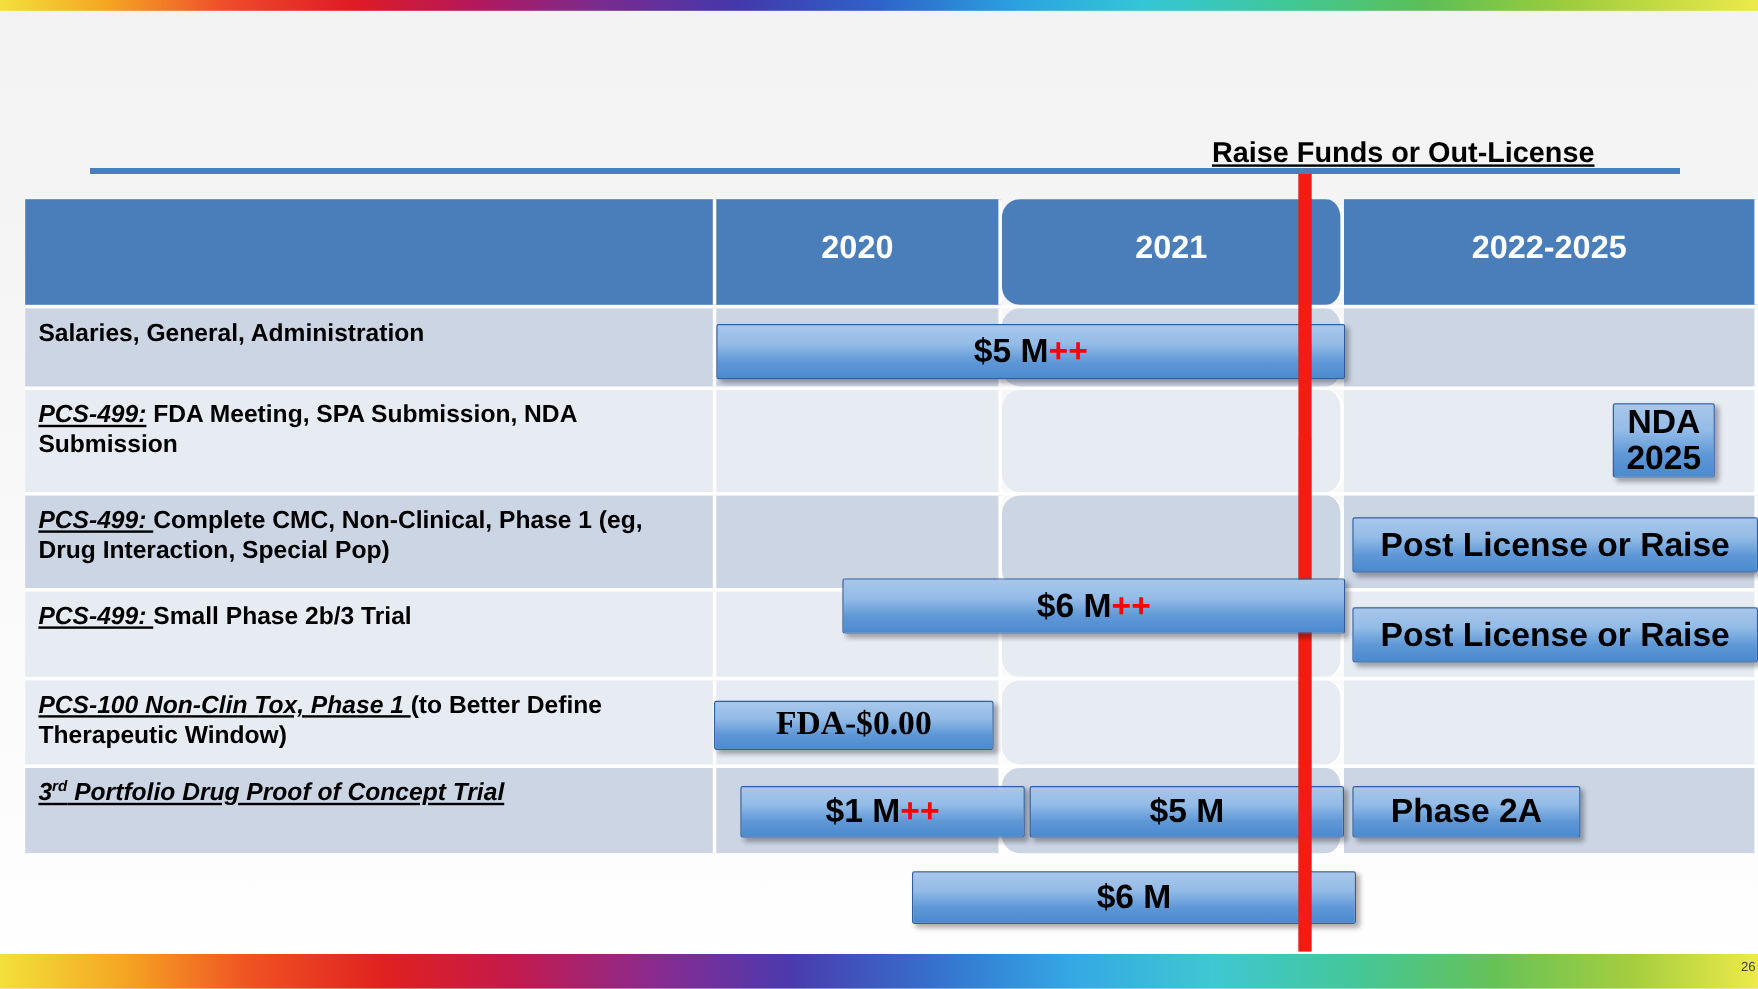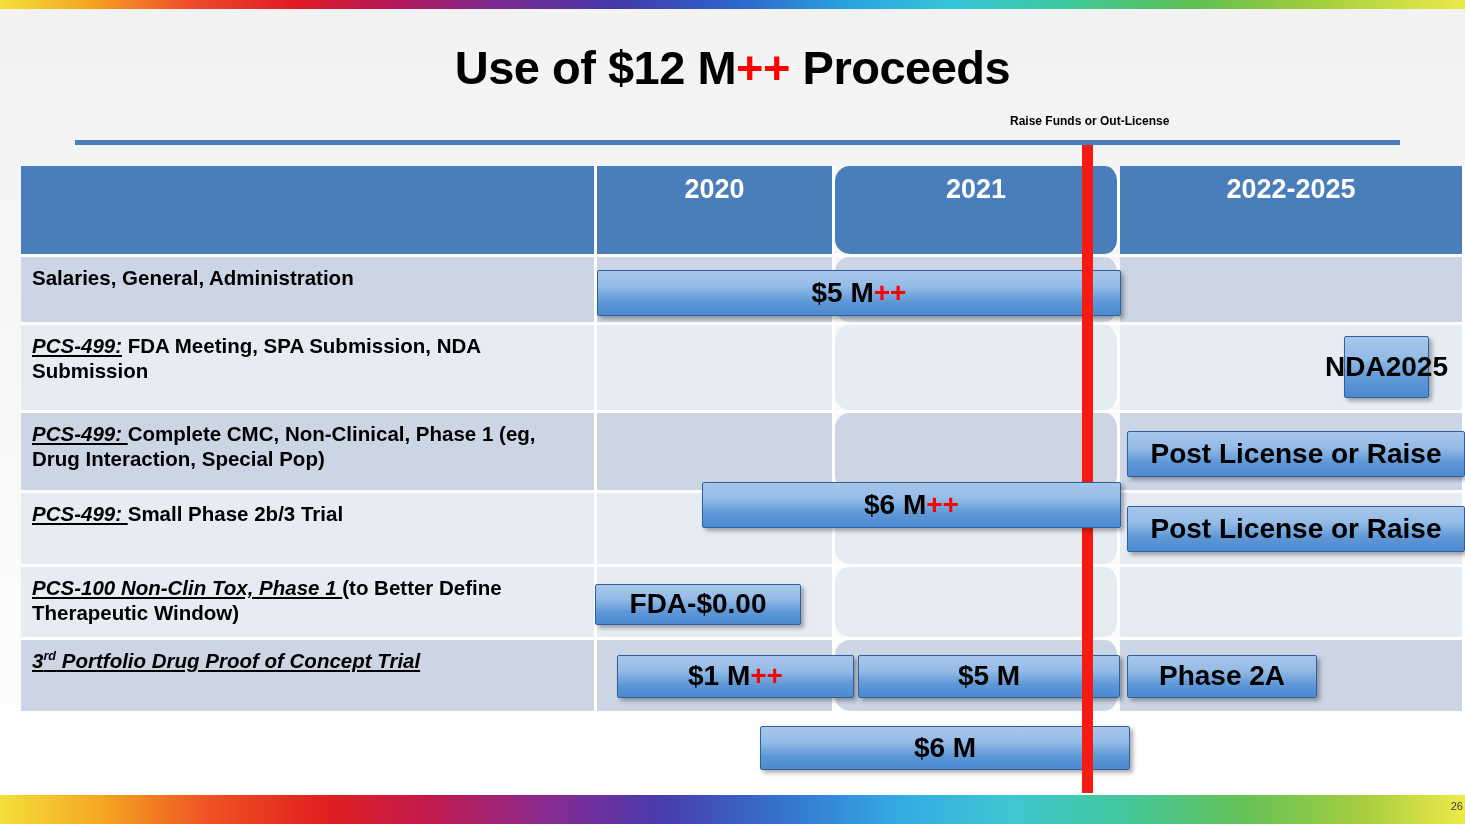--- a/index.html
+++ b/index.html
@@ -61,24 +61,25 @@
     color: #000000;
     letter-spacing: -0.5px;
     white-space: nowrap;
   }
   .title .plus { color: #ff0000; }
 
   
   .raise-label {
     position: absolute;
     left: 1010px; top: 114px;
-    font-size: 12px;
+    font-size: 24px;
     font-weight: bold;
     color: #000000;
     white-space: nowrap;
+    text-decoration: underline;
   }
   .header-rule {
     position: absolute;
     left: 75px; top: 140px;
     width: 1325px; height: 5px;
     background: #4a7ebb;
   }
 
   
   .table {
@@ -106,21 +107,21 @@
   
   .hrow > div {
     background: #4a7ebb;
     height: 88px;
     color: #ffffff;
     font-size: 27px;
     font-weight: bold;
     display: flex;
     align-items: flex-start;
     justify-content: center;
-    padding-top: 8px;
+    padding-top: 25px;
   }
   .hrow .c-label { background: #4a7ebb; }
 
   
   .brow.dark > div  { background: #ccd5e4; }
   .brow.light > div { background: #e7ecf3; }
 
   .rowlabel {
     font-size: 20.5px;
     font-weight: bold;
@@ -176,23 +177,20 @@
   }
   .redline.under { z-index: 1; }
 </style>
 </head>
 <body>
 
 <div id="slide">
 
   <div class="rainbow-top"></div>
 
-  <div class="title">
-    <span>Use of $12 M</span><span class="plus">++</span><span> Proceeds</span>
-  </div>
 
   <div class="raise-label">Raise Funds or Out-License</div>
   <div class="header-rule"></div>
 
   <div class="table">
 
     <div class="trow hrow">
       <div class="c-label"></div>
       <div class="c-2020">2020</div>
       <div class="c-2021">2021</div>
@@ -243,35 +241,35 @@
     </div>
   </div>
 
   <div class="redline under"></div>
 
   <div class="bars">
     <div class="bar" id="b0" style="left:576px;  top:104px; width:524px; height:46px;">
         <span>$5 M</span>
         <span class="plus">++</span>
       </div>
-    <div class="bar" id="b2" style="left:1323px; top:170px; width:85px;  height:62px; flex-direction:row;">
+    <div class="bar" id="b2" style="left:1323px; top:170px; width:85px;  height:62px; flex-direction:column;">
         <span>NDA</span>
         <span>2025</span>
       </div>
     <div class="bar" id="b3" style="left:1106px; top:265px; width:338px; height:46px;">
         <span>Post License or Raise</span>
       </div>
     <div class="bar" id="b4" style="left:681px;  top:316px; width:419px; height:46px; z-index:6;">
         <span>$6 M</span>
         <span class="plus">++</span>
       </div>
     <div class="bar" id="b5" style="left:1106px; top:340px; width:338px; height:46px;">
         <span>Post License or Raise</span>
       </div>
-    <div class="bar" id="b6" style="left:574px;  top:418px; width:206px; height:41px;">
+    <div class="bar" id="b6" style="left:574px;  top:418px; width:233px; height:41px;font-family:Liberation Serif, serif;">
         <span>FDA-$0.00</span>
       </div>
     <div class="bar" id="b7" style="left:596px;  top:489px; width:237px; height:43px;">
         <span>$1 M</span>
         <span class="plus">++</span>
       </div>
     <div class="bar" id="b8" style="left:837px;  top:489px; width:262px; height:43px;">
         <span>$5 M</span>
       </div>
     <div class="bar" id="b9" style="left:1106px; top:489px; width:190px; height:43px;">

